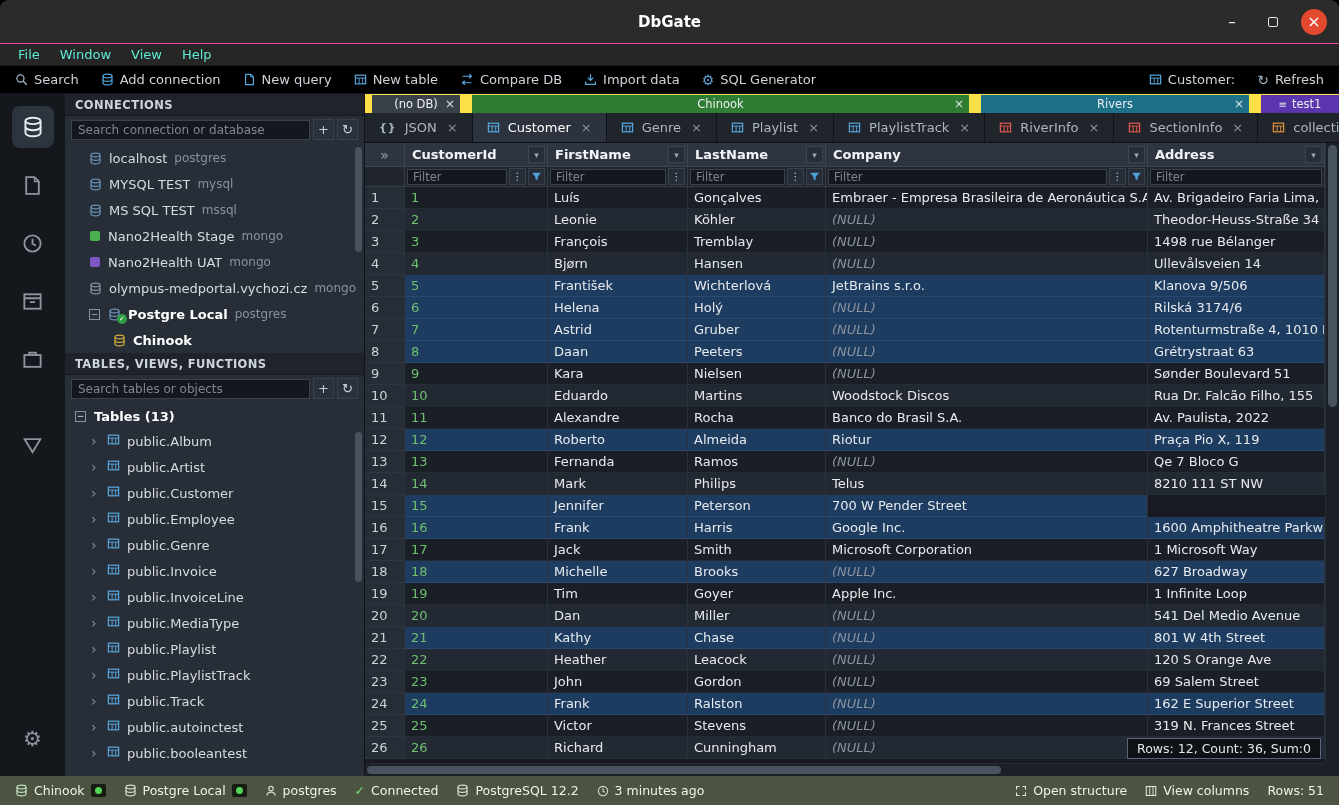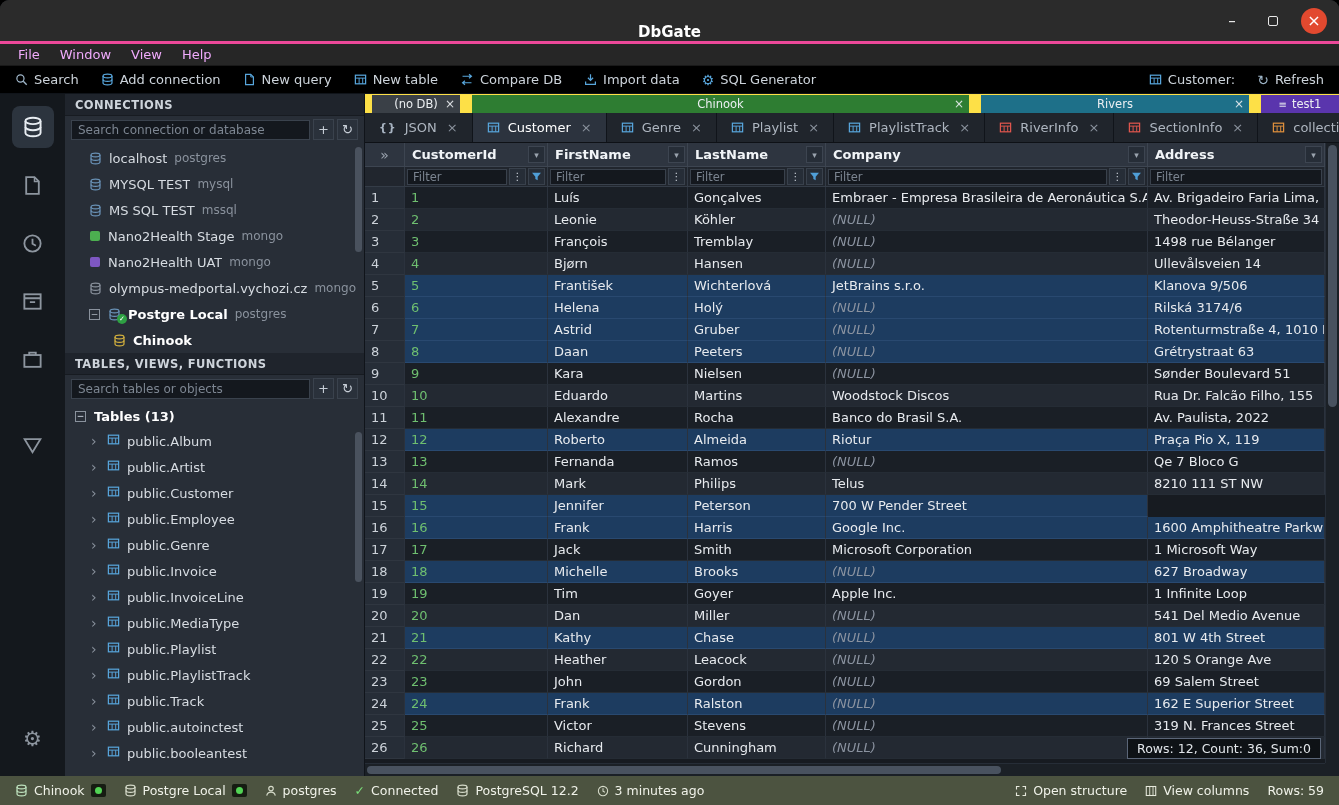--- a/index.html
+++ b/index.html
@@ -2,33 +2,33 @@
 <html><head>
 <meta charset="utf-8">
 <style>
   *{box-sizing:border-box;margin:0;padding:0}
   html,body{width:1339px;height:805px;overflow:hidden;background:#000;
     font-family:"DejaVu Sans","Liberation Sans",sans-serif;}
   .window{width:1339px;height:805px;display:flex;flex-direction:column;background:#20252b;
     border-radius:9px 9px 0 0;overflow:hidden}
 
   
-  .titlebar{height:44px;background:#2b2b2b;display:flex;align-items:flex-end;justify-content:center;
-    position:relative;border-bottom:3px solid #ec4899;flex:none}
+  .titlebar{height:44px;background:#2b2b2b;display:flex;align-items:center;justify-content:center;
+    position:relative;border-bottom:1px solid #ec4899;flex:none}
   .title{color:#fff;font-weight:bold;font-size:15px}
   .win-controls{position:absolute;right:12px;top:0;height:100%;display:flex;align-items:center;gap:15px}
   .win-btn{width:26px;height:26px;display:flex;align-items:center;justify-content:center;color:#e8e8e8;
     font-size:15px;border-radius:50%;cursor:default}
   .win-btn.max i{width:10px;height:10px;border:1.5px solid #e8e8e8;display:block;border-radius:2px}
   .win-btn.close{background:#e2492f;color:#fff;font-size:16px}
 
   
   .menubar{height:22px;background:#262626;display:flex;align-items:center;padding-left:8px;
     border-bottom:1px solid #191919;flex:none}
-  .menu-item{color:#f0abfc;font-size:13px;padding:0 10px;height:100%;display:flex;align-items:center}
+  .menu-item{color:#5eead4;font-size:13px;padding:0 10px;height:100%;display:flex;align-items:center}
   .toolbar{height:28px;background:#000000;display:flex;align-items:center;justify-content:space-between;
     border-bottom:1px solid #10141a;flex:none;padding:0 4px}
   .tb-group{display:flex;height:100%;align-items:center}
   .tb-item{display:flex;align-items:center;gap:6px;padding:0 11px;color:#ccd3da;font-size:13px;height:100%}
   .tb-ico{display:flex;align-items:center}
 
   
   .main{flex:1;display:flex;min-height:0}
   .iconbar{width:65px;background:#14181d;display:flex;flex-direction:column;align-items:center;
     padding-top:12px;flex:none}
@@ -978,17 +978,17 @@
         <div class="sb-item">
           <span style="display:flex">
             <svg width="12" height="12" viewBox="0 0 16 16">
               <rect x="1.7" y="2" width="12.6" height="12" fill="none" stroke="#e6e9dc" stroke-width="1.4"></rect>
               <path d="M6.3 2v12M10.7 2v12" stroke="#e6e9dc" stroke-width="1.2"></path>
             </svg>
           </span>
           <span>View columns</span>
         </div>
         <div class="sb-item">
-          <span>Rows: 59</span>
+          <span>Rows: 51</span>
         </div>
       </div>
   </div>
 </div>
 
 </body></html>

